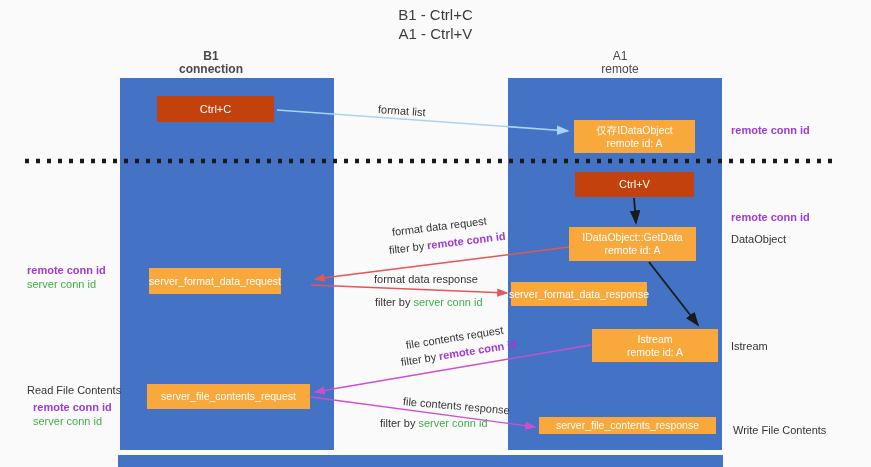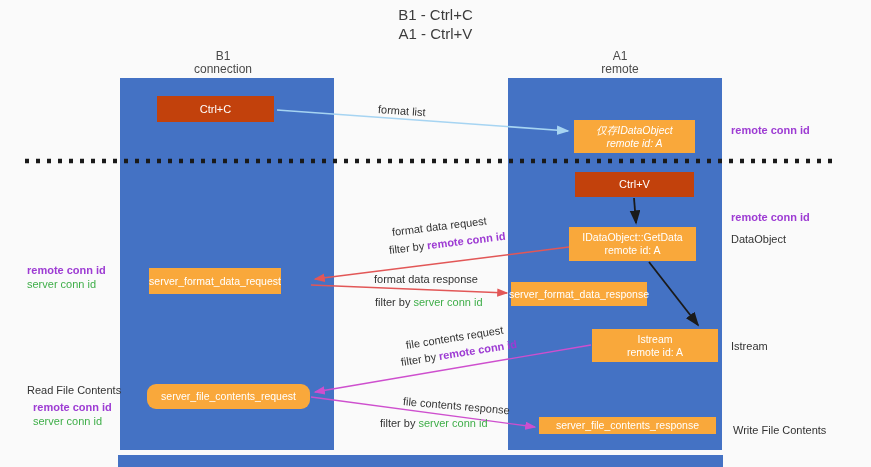--- a/index.html
+++ b/index.html
@@ -55,21 +55,21 @@
 </head>
 <body>
 
 <div class="canvas">
 
   <div class="title">
     <div>B1 - Ctrl+C</div>
     <div>A1 - Ctrl+V</div>
   </div>
 
-  <div class="lane-header" style="left:132px;">
+  <div class="lane-header" style="left:120px;font-weight:bold;">
     <div>B1</div>
     <div>connection</div>
   </div>
   <div class="lane-header" style="left:529px;">
     <div>A1</div>
     <div>remote</div>
   </div>
 
   <div class="lane" style="left:120px;"></div>
   <div class="lane" style="left:508px;"></div>
@@ -105,21 +105,21 @@
 
     <line x1="591" y1="345" x2="315" y2="392" stroke="#CE4FCE" stroke-width="1.4" marker-end="url(#mMag)"></line>
 
     <line x1="311" y1="397" x2="535" y2="427" stroke="#CE4FCE" stroke-width="1.4" marker-end="url(#mMag)"></line>
   </svg>
 
   <div class="box green" style="left:157px;top:96px;width:117px;height:26px;">
     <span>Ctrl+C</span>
   </div>
 
-  <div class="box orange" style="left:574px;top:120px;width:121px;height:33px;font-style:italic;">
+  <div class="box orange" style="left:574px;top:120px;width:121px;height:33px;">
     <span class="l2">仅存IDataObject</span>
     <span class="l2">remote id: A</span>
   </div>
 
   <div class="box green" style="left:575px;top:172px;width:119px;height:25px;">
     <span>Ctrl+V</span>
   </div>
 
   <div class="box orange" style="left:569px;top:227px;width:127px;height:34px;">
     <span class="l2">IDataObject::GetData</span>
@@ -132,21 +132,21 @@
 
   <div class="box orange" style="left:511px;top:282px;width:136px;height:24px;font-size:10.5px;">
     <span>server_format_data_response</span>
   </div>
 
   <div class="box orange" style="left:592px;top:329px;width:126px;height:33px;">
     <span class="l2">Istream</span>
     <span class="l2">remote id: A</span>
   </div>
 
-  <div class="box orange" style="left:147px;top:384px;width:163px;height:25px;font-size:10.5px;border-radius:9px;">
+  <div class="box orange" style="left:147px;top:384px;width:163px;height:25px;font-size:10.5px;">
     <span>server_file_contents_request</span>
   </div>
 
   <div class="box orange" style="left:539px;top:417px;width:177px;height:17px;font-size:10.5px;">
     <span>server_file_contents_response</span>
   </div>
 
   <div class="lbl rot" style="left:378px;top:103px;transform:rotate(4deg);">format list</div>
 
   <div class="lbl rot" style="left:392px;top:226px;transform:rotate(-7deg);">format data request</div>

